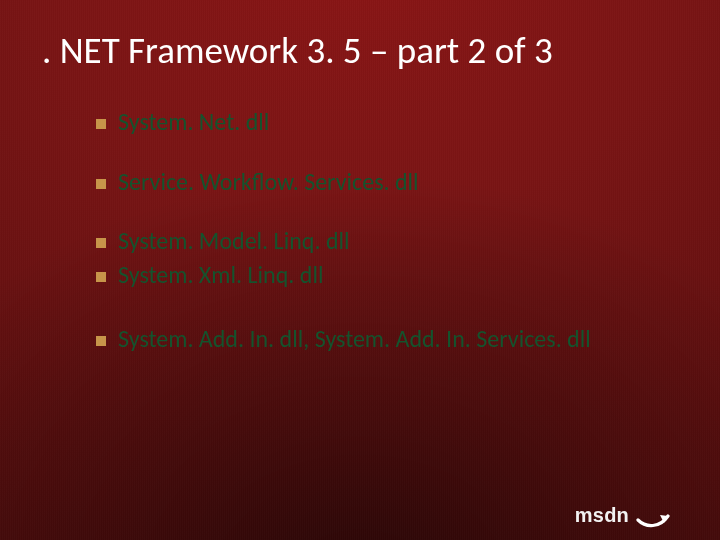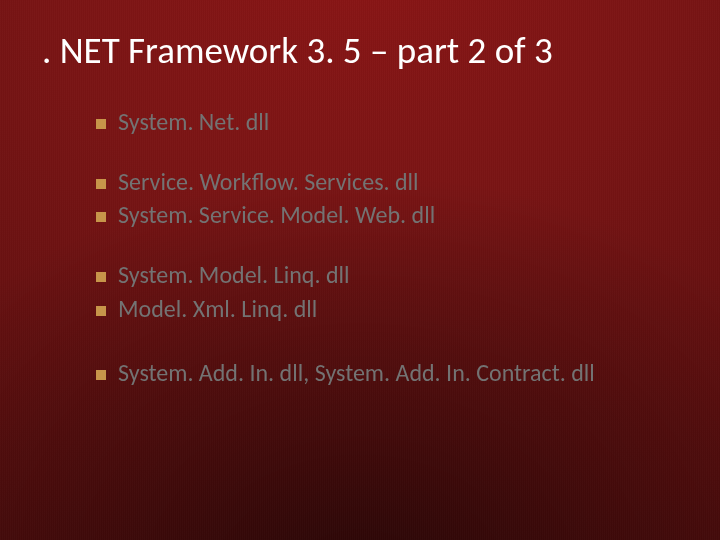--- a/index.html
+++ b/index.html
@@ -29,21 +29,21 @@
     letter-spacing: 0;
   }
   .content { padding-left: 54px; }
   ul.bullets { list-style: none; }
   ul.bullets li {
     font-size: 24px;
     line-height: 1.28;
     margin-bottom: 3px;
     position: relative;
     padding-left: 22px;
-    color: #737373;
+    color: #14532d;
   }
   ul.bullets li::before {
     content: "";
     position: absolute;
     left: 0;
     top: 0.50em;
     width: 10px;
     height: 10px;
     background: #c7954a;
   }
@@ -96,28 +96,36 @@
 
   <h1 class="title">. NET Framework 3. 5 – part 2 of 3</h1>
 
   <div class="content">
     <ul class="bullets">
       <li>System. Net. dll</li>
     </ul>
     <div class="group-spacer"></div>
     <ul class="bullets">
       <li>Service. Workflow. Services. dll</li>
-      <li>System. Service. Model. Web. dll</li>
     </ul>
     <div class="group-spacer"></div>
     <ul class="bullets">
       <li>System. Model. Linq. dll</li>
-      <li>Model. Xml. Linq. dll</li>
+      <li>System. Xml. Linq. dll</li>
     </ul>
     <div class="group-spacer-last"></div>
     <ul class="bullets">
-      <li>System. Add. In. dll, System. Add. In. Contract. dll</li>
+      <li>System. Add. In. dll, System. Add. In. Services. dll</li>
     </ul>
   </div>
 
 
+  <div class="footer">
+    <span class="msdn-text">msdn</span>
+    <span class="swoosh">
+      <svg width="34" height="26" viewBox="0 0 34 26">
+        <path d="M2 18 C 10 26, 24 26, 32 14" fill="none" stroke="#ffffff" stroke-width="3.2" stroke-linecap="round"></path>
+        <polygon points="32,14 24,13 28,21" fill="#ffffff"></polygon>
+      </svg>
+    </span>
+  </div>
 
 </div>
 
 </body></html>

